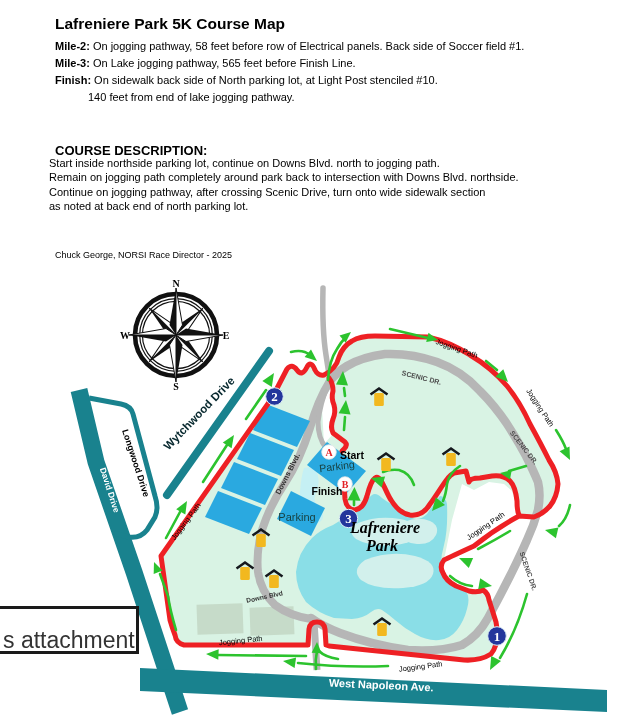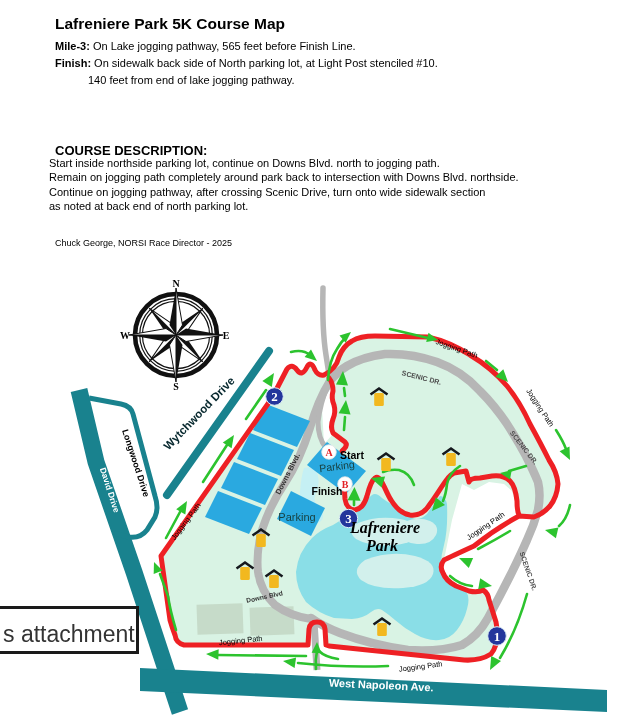--- a/index.html
+++ b/index.html
@@ -2,35 +2,36 @@
 <html><head><meta charset="utf-8">
 <style>
 html,body{margin:0;padding:0;background:#fff;width:618px;height:720px;overflow:hidden;}
 body{font-family:"Liberation Sans",sans-serif;position:relative;}
 .tb{position:absolute;color:#000;margin-left:41px;}
 </style></head><body>
 
 <div class="tb" style="left:14px;top:15px;font-size:15.5px;font-weight:bold;">Lafreniere Park 5K Course Map</div>
 
 <div class="tb" style="left:14px;top:38px;font-size:11px;line-height:16.9px;">
+<div><b>Mile-2:</b> On jogging pathway, 58 feet before row of Electrical panels. Back side of Soccer field #1.</div>
 <div><b>Mile-3:</b> On Lake jogging pathway, 565 feet before Finish Line.</div>
 <div><b>Finish:</b> On sidewalk back side of North parking lot, at Light Post stenciled #10.</div>
 <div style="padding-left:33px;">140 feet from end of lake jogging pathway.</div>
 </div>
 
 <div class="tb" style="left:14px;top:143px;font-size:13px;font-weight:bold;">COURSE DESCRIPTION:</div>
 
 <div class="tb" style="left:8px;top:156px;font-size:11px;line-height:14.3px;">
 <div>Start inside northside parking lot, continue on Downs Blvd. north to jogging path.</div>
 <div>Remain on jogging path completely around park back to intersection with Downs Blvd. northside.</div>
 <div>Continue on jogging pathway, after crossing Scenic Drive, turn onto wide sidewalk section</div>
 <div>as noted at back end of north parking lot.</div>
 </div>
 
-<div class="tb" style="left:14px;top:238px;font-size:9px;">Chuck George, NORSI Race Director - 2025</div>
+<div class="tb" style="left:14px;top:250px;font-size:9px;">Chuck George, NORSI Race Director - 2025</div>
 <svg width="618" height="720" viewBox="0 0 618 720" style="position:absolute;left:0;top:0;" xmlns="http://www.w3.org/2000/svg">
 
 <path d="M 161,556 L 272,398 L 287,369 Q 292,363 297,370 Q 302,377 307,367 Q 311,360 315,370 Q 318,376 324,375 Q 336,369 339,357 Q 343,346 352,341 Q 360,336 375,336 L 428,337 Q 450,342 470,355 Q 492,368 507,386 Q 520,402 530,424 Q 541,444 549,460 Q 557,472 558,484 Q 557,497 550,506 Q 543,514 534,517 L 519,516 Q 495,529 474,546 Q 450,557 444,560 Q 439,566 443,573 Q 446,581 456,586 L 469,591 Q 478,593 483,590 Q 488,593 489,600 L 496,622 Q 500,643 491,654 Q 480,661 464,660 L 329,646 L 326,645 L 325,629 Q 324,622 317,622 Q 310,622 309,629 L 308,645 L 184,645 Q 176,643 175,635 Q 172,627 170,620 Z" fill="#d9f3e4"></path>
 
 <polygon points="321,390 333,387 333,434 324,444" fill="#ffffff"></polygon>
 
 <polygon points="328,342 353,336 331,374" fill="#ffffff"></polygon>
 
 <polygon points="462,484 474,490 489,482 504,484 512,491 516,504 519,515 536,517 549,511 524,570 499,632 490,602 484,593 470,590 456,586 447,579 442,571 444,560 447,545 452,520" fill="#ffffff"></polygon>
 
@@ -334,14 +335,14 @@
         <polygon points="0,-47 6.5,-10 0,0" fill="#fff" stroke="#111" stroke-width="1"></polygon>
       </g>
 <text x="0" y="-48" text-anchor="middle" font-size="10" font-weight="bold" font-family="Liberation Serif,serif">N</text>
       <text x="0" y="55" text-anchor="middle" font-size="10" font-weight="bold" font-family="Liberation Serif,serif">S</text>
       <text x="-51" y="3.5" text-anchor="middle" font-size="10" font-weight="bold" font-family="Liberation Serif,serif">W</text>
       <text x="50" y="3.5" text-anchor="middle" font-size="10" font-weight="bold" font-family="Liberation Serif,serif">E</text>
     </g>
 </svg>
 
 <div style="position:absolute;left:-40px;top:606px;width:173px;height:42px;background:#fff;border:3px solid #1a1a1a;">
-<div style="margin-left:40px;margin-top:12px;font-size:23px;color:#333;">s attachment</div>
+<div style="margin-left:40px;margin-top:18px;font-size:23px;color:#333;">s attachment</div>
 </div>
 
 </body></html>

